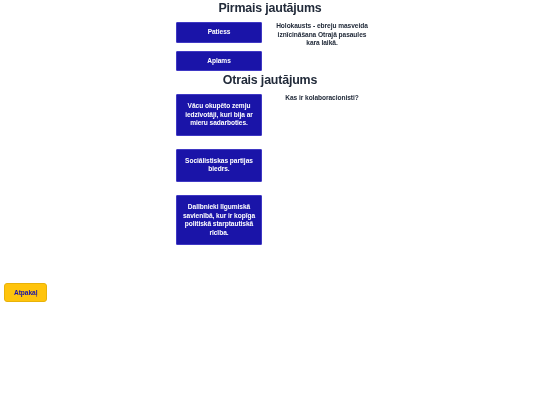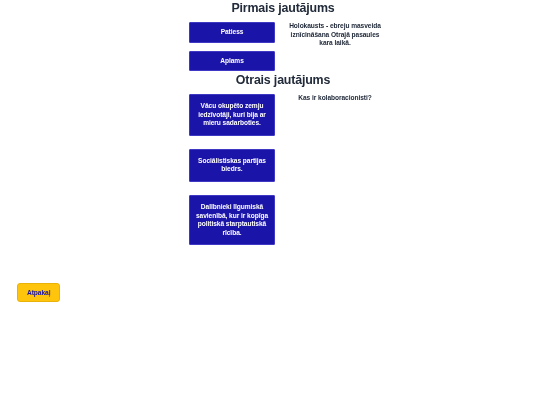--- a/index.html
+++ b/index.html
@@ -13,21 +13,20 @@
     background: #ffffff;
     font-family: "Liberation Sans", sans-serif;
     overflow: hidden;
     position: relative;
   }
 
   .page {
     position: relative;
     width: 484px;
     height: 405px;
-    margin-left: 13px;
   }
 
   
   .qblock {
     position: absolute;
     left: 0;
     width: 540px;
   }
 
   .q-heading {

